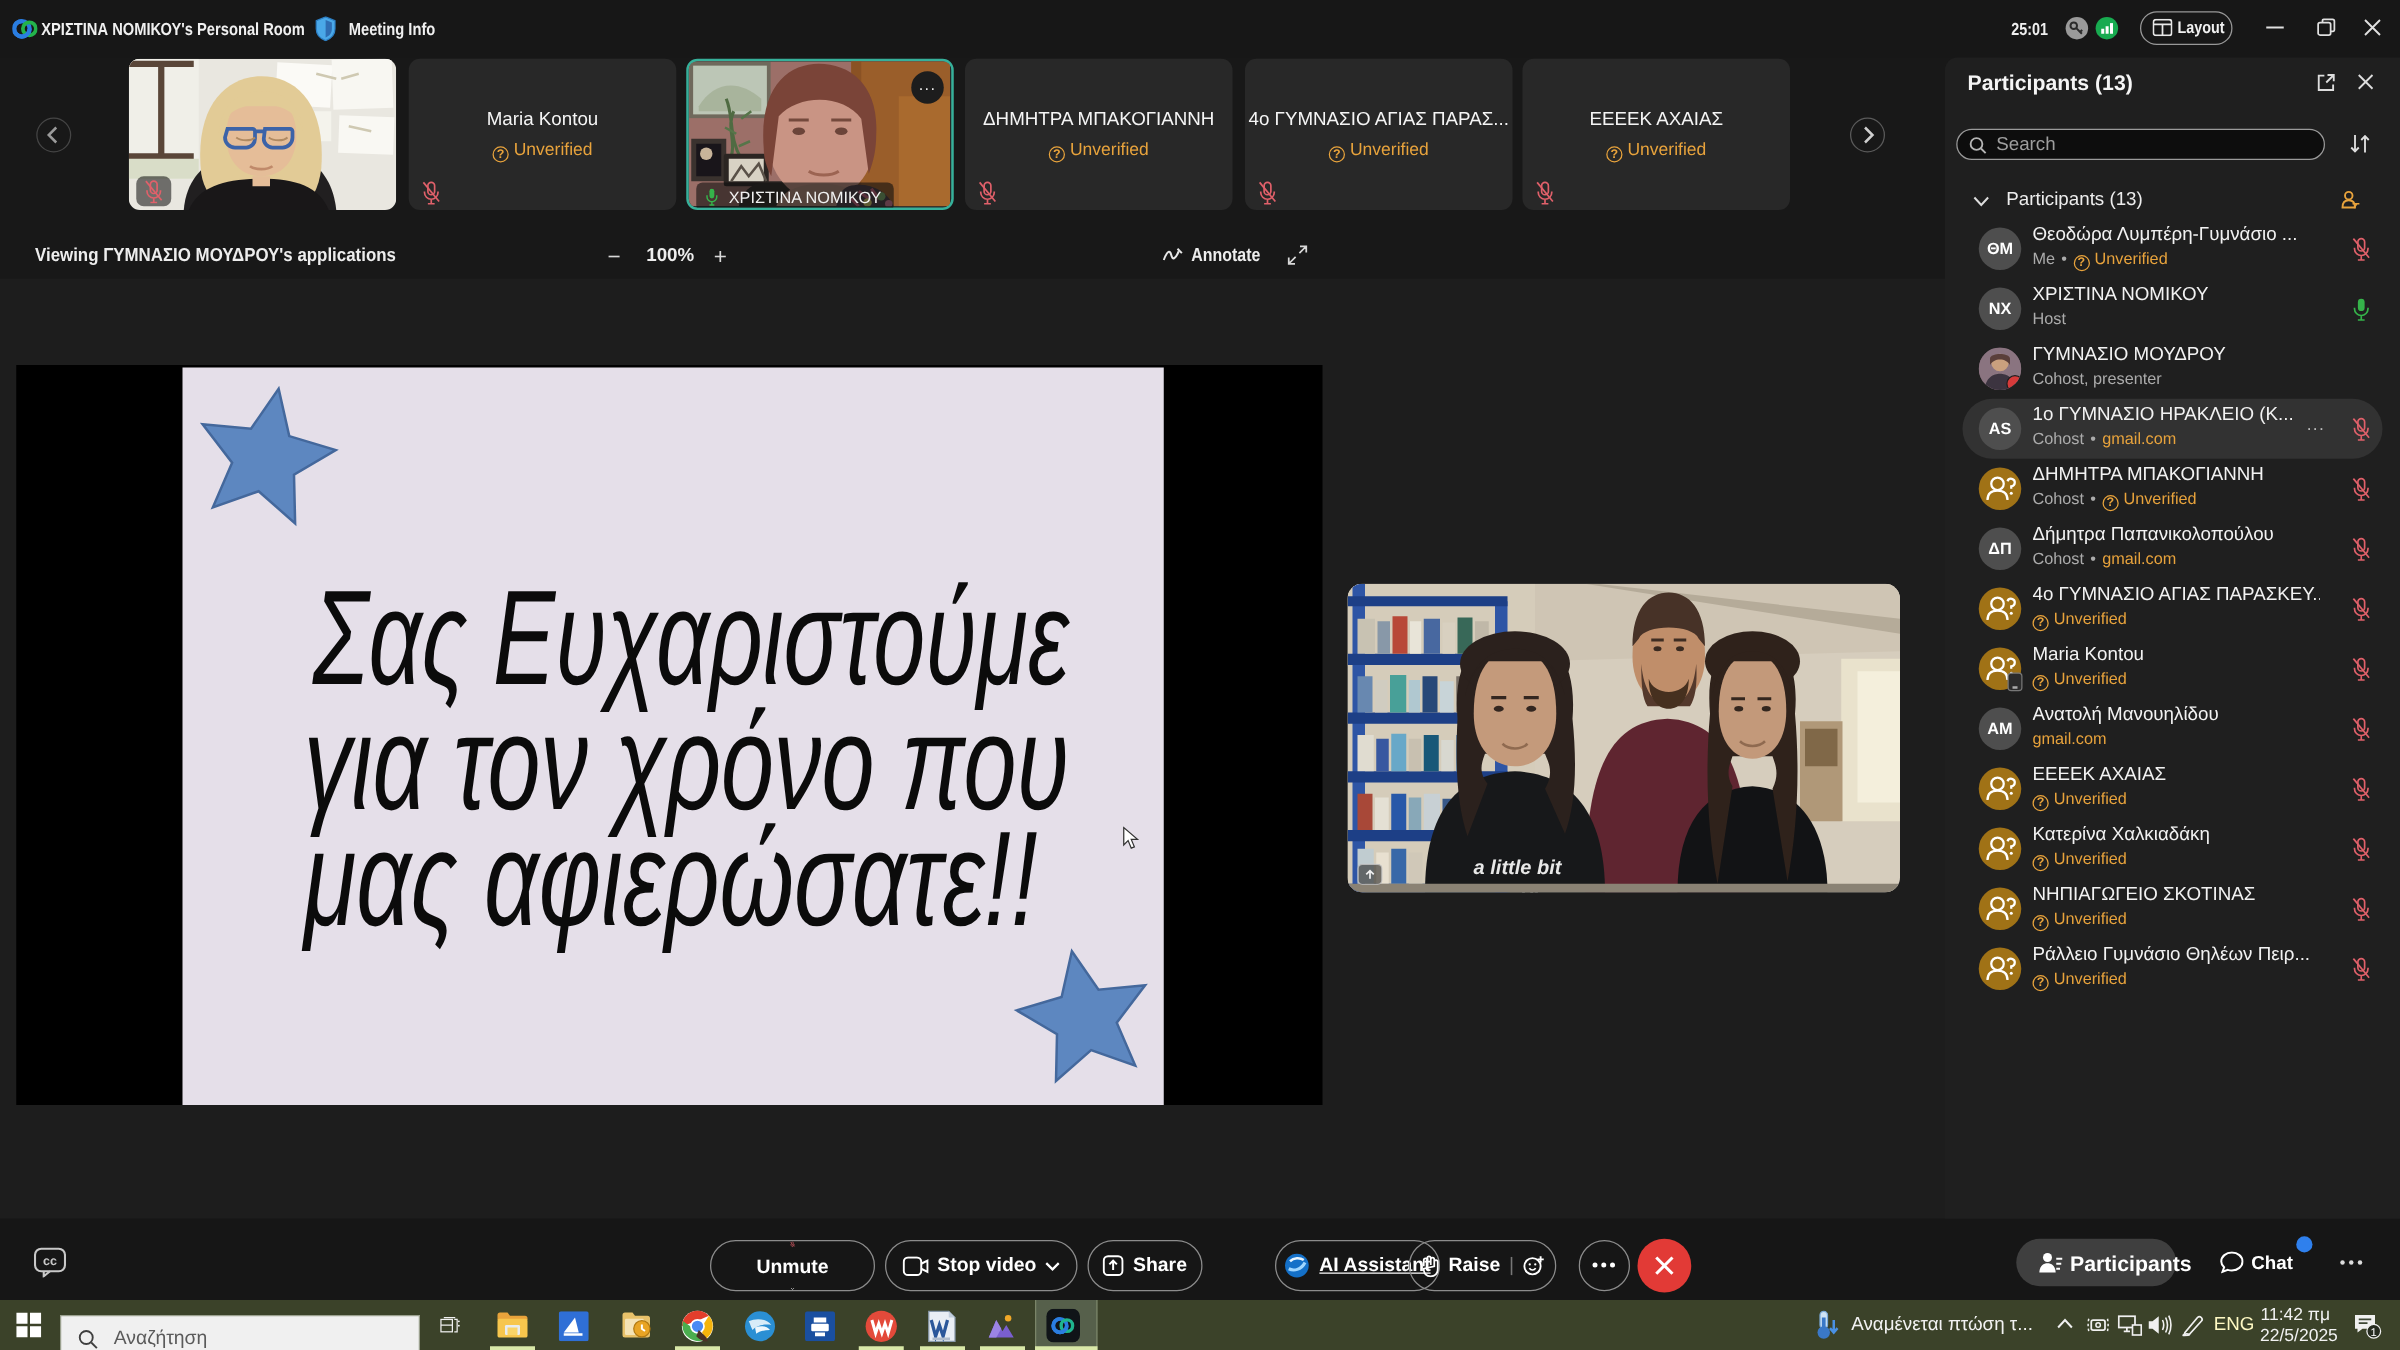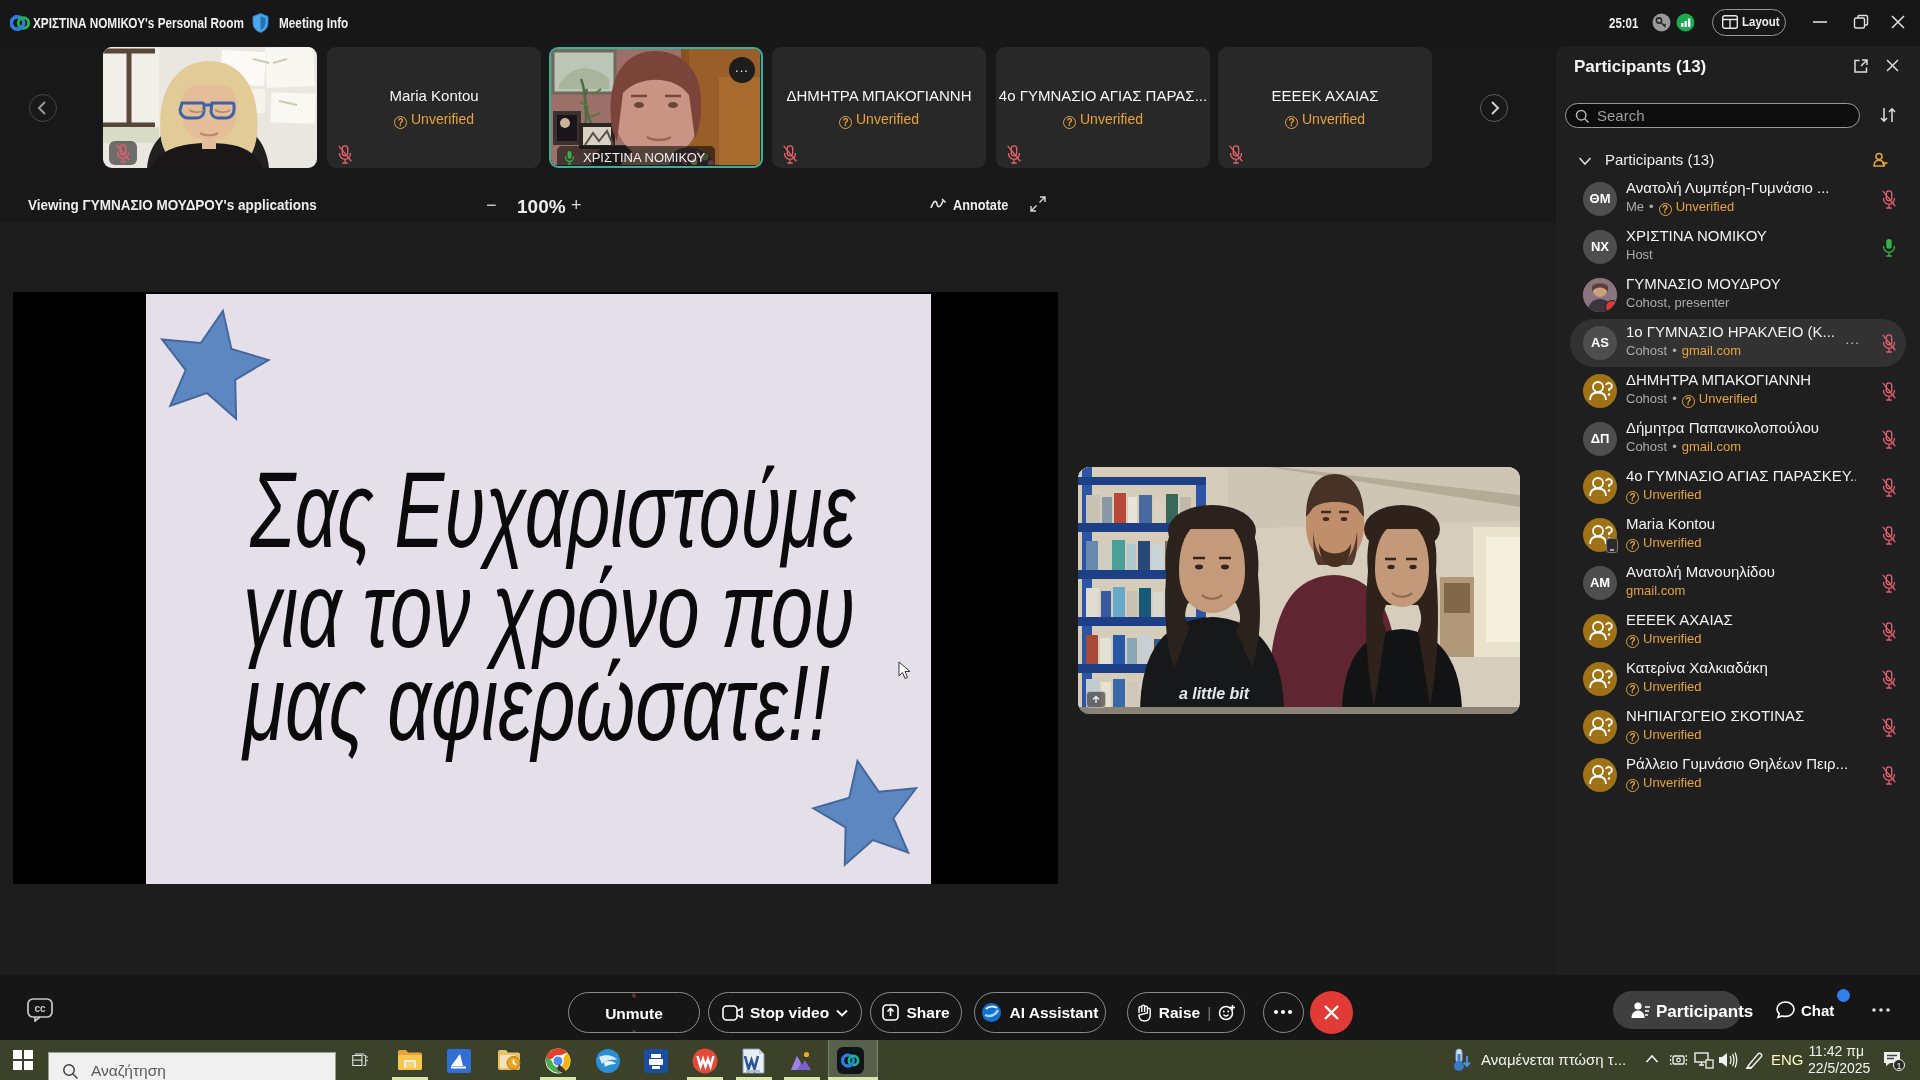--- a/index.html
+++ b/index.html
@@ -211,21 +211,21 @@
     <svg class="micmut" style="left:9px;top:97px" width="18" height="20" viewBox="0 0 20 22">
       <rect x="7" y="2" width="6" height="11" rx="3" fill="none" stroke="#e0606a" stroke-width="1.5"></rect>
       <path d="M4 10 V11 a6 6 0 0 0 12 0 V10 M10 17 V21 M7 21 H13" fill="none" stroke="#e0606a" stroke-width="1.5"></path>
       <line x1="3" y1="2" x2="17" y2="19" stroke="#e0606a" stroke-width="1.5"></line>
     </svg>
   </div>
 
   <div class="abs" id="toolbar">
     <div class="abs" style="left:28px;top:13px;font-size:15px;font-weight:bold;transform:scaleX(0.9);transform-origin:left center;">Viewing ΓΥΜΝΑΣΙΟ ΜΟΥΔΡΟΥ's applications</div>
     <div class="abs" style="left:486px;top:12px;font-size:18px;color:#d8d8d8;">−</div>
-    <div class="abs" style="left:517px;top:13px;font-size:19px;font-weight:bold;">100%</div>
+    <div class="abs" style="left:517px;top:13px;font-size:15px;font-weight:bold;">100%</div>
     <div class="abs" style="left:571px;top:12px;font-size:18px;color:#d8d8d8;">+</div>
     <svg class="abs" style="left:930px;top:13px" width="17" height="16" viewBox="0 0 17 16">
       <path d="M1 12 C4 4 6 4 7 8 C8 12 10 12 13 5" stroke="#e8e8e8" stroke-width="1.6" fill="none"></path>
       <path d="M12 3 L15.5 6.5" stroke="#e8e8e8" stroke-width="1.6"></path>
     </svg>
     <div class="abs" style="left:953px;top:13px;font-size:15px;font-weight:bold;transform:scaleX(0.85);transform-origin:left center;">Annotate</div>
     <svg class="abs" style="left:1029px;top:12px" width="18" height="18" viewBox="0 0 18 18">
       <path d="M11 2 H16 V7 M16 2 L10.5 7.5 M7 16 H2 V11 M2 16 L7.5 10.5" stroke="#d8d8d8" stroke-width="1.4" fill="none"></path>
     </svg>
   </div>
@@ -377,21 +377,21 @@
           <path d="M1 1.5 L6 6.5 L11 1.5" stroke="#fff" stroke-width="1.8" fill="none"></path>
         </svg>
     </div>
     <div class="pill" style="left:870px;width:92px;">
       <svg width="17" height="17" viewBox="0 0 17 17">
         <rect x="1" y="1" width="15" height="15" rx="3.5" fill="none" stroke="#fff" stroke-width="1.6"></rect>
         <path d="M8.5 12 V5 M5.5 7.5 L8.5 4.5 L11.5 7.5" fill="none" stroke="#fff" stroke-width="1.6"></path>
       </svg>
       <span>Share</span>
     </div>
-    <div class="pill" style="left:974px;width:132px;">
+    <div class="pill" style="left:1020px;width:132px;text-decoration:underline;">
       <svg width="21" height="21" viewBox="0 0 21 21">
         <circle cx="10.5" cy="10.5" r="9.5" fill="#1470c8"></circle>
         <path d="M4 13 C8 15 14 14 17 8" stroke="#9fd6ff" stroke-width="2.5" fill="none"></path>
         <path d="M5 7 C8 4 13 4 16 6" stroke="#e8f5ff" stroke-width="2" fill="none"></path>
       </svg>
       <span>AI Assistant</span>
     </div>
     <div class="pill" style="left:1127px;width:118px;">
       <svg width="16" height="18" viewBox="0 0 16 18">
         <path d="M3 9 V4 a1.4 1.4 0 0 1 2.8 0 V8 M5.8 8 V2.5 a1.4 1.4 0 0 1 2.8 0 V8 M8.6 8 V3.5 a1.4 1.4 0 0 1 2.8 0 V9 M11.4 9 V5.5 a1.4 1.4 0 0 1 2.8 0 V11 C14.2 15 12 17 8.5 17 C5 17 3 15 3 11 Z" fill="none" stroke="#fff" stroke-width="1.4"></path>
@@ -462,21 +462,21 @@
       <path d="M1.5 2 L7 8 L12.5 2" fill="none" stroke="#ddd" stroke-width="1.6"></path>
     </svg>
     <div class="abs" style="left:49px;top:105px;font-size:15px;color:#ededed;">Participants (13)</div>
     <svg class="abs" style="left:316px;top:105px" width="17" height="17" viewBox="0 0 17 17">
       <circle cx="7" cy="5.5" r="3" fill="none" stroke="#e8a33c" stroke-width="1.5"></circle>
       <path d="M2 15 C2 10.5 4.5 9.2 7 9.2 C9.5 9.2 12 10.5 12 15 Z" fill="none" stroke="#e8a33c" stroke-width="1.5"></path>
       <path d="M10 12 H15.5 M13.5 12 L11 15.5" stroke="#e8a33c" stroke-width="1.3"></path>
     </svg>
     <div class="row" style="top:129px;">
         <div class="av">ΘΜ</div>
-        <div class="nm">Ανατολή Λυμπέρη-Γυμνάσιο ...</div>
+        <div class="nm">Θεοδώρα Λυμπέρη-Γυμνάσιο ...</div>
         <div class="sb"><span>Me</span><span class="dot">•</span><span class="or"><span class="q">?</span>Unverified</span></div>
         <div class="mic"><svg width="18" height="20" viewBox="0 0 20 22">
 <rect x="7" y="2" width="6" height="11" rx="3" fill="none" stroke="#e0606a" stroke-width="1.5"></rect>
 <path d="M4 10 V11 a6 6 0 0 0 12 0 V10 M10 17 V21 M7 21 H13" fill="none" stroke="#e0606a" stroke-width="1.5"></path>
 <line x1="3" y1="2" x2="17" y2="19" stroke="#e0606a" stroke-width="1.5"></line>
 </svg></div>
       </div>
     <div class="row" style="top:177px;">
         <div class="av">NX</div>
         <div class="nm">ΧΡΙΣΤΙΝΑ ΝΟΜΙΚΟΥ</div>

